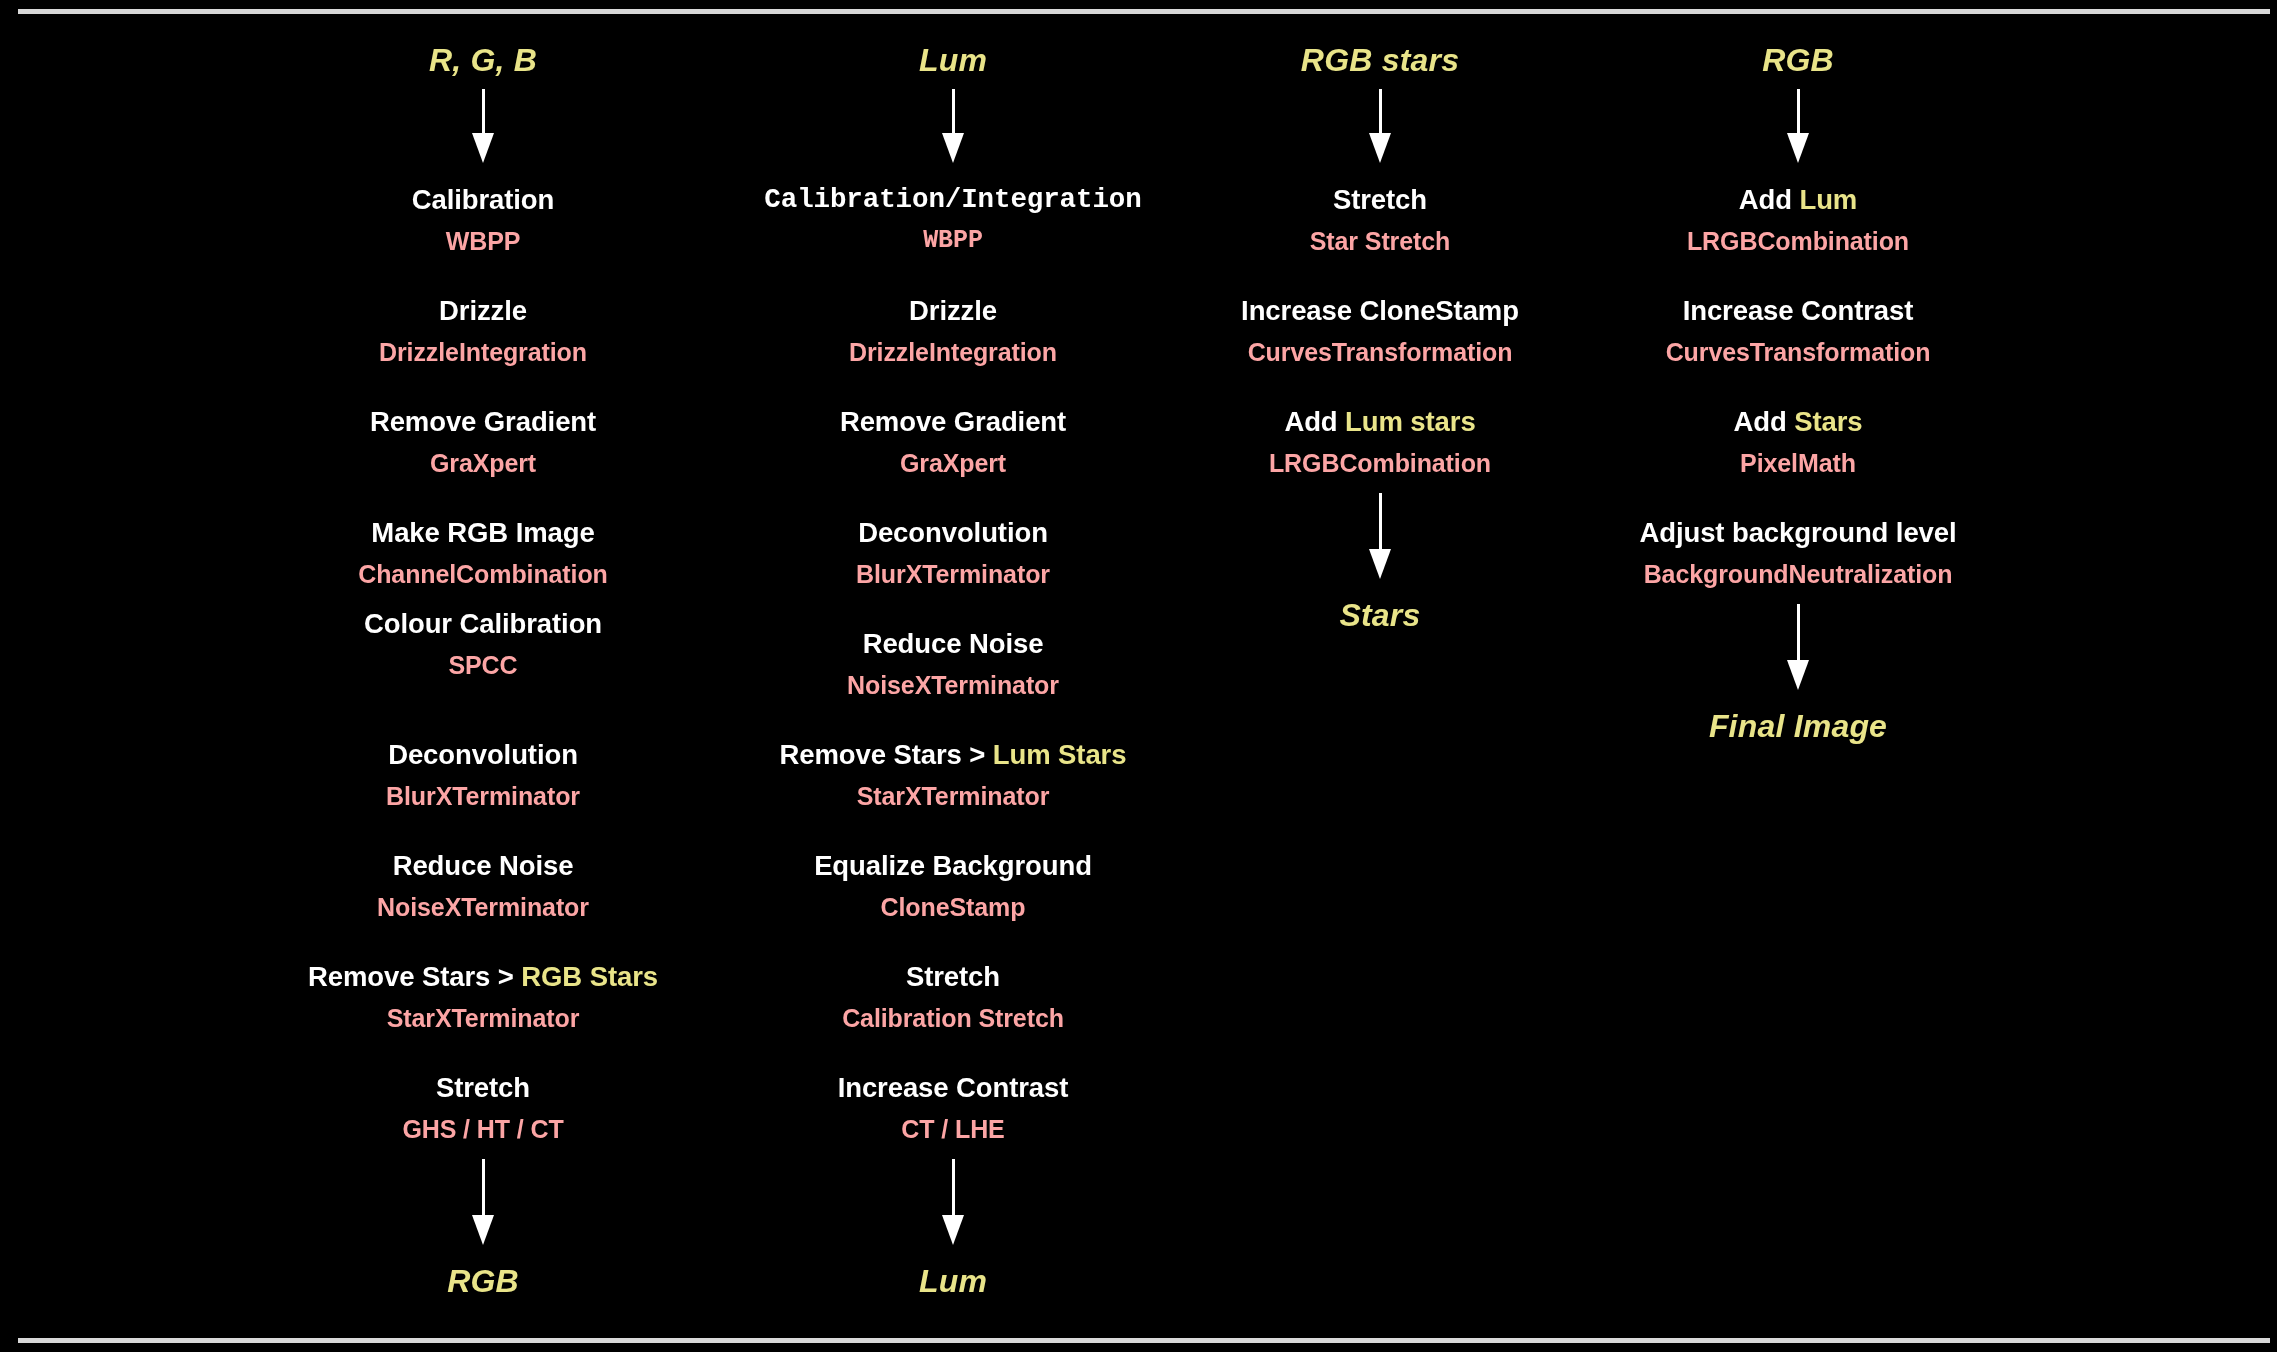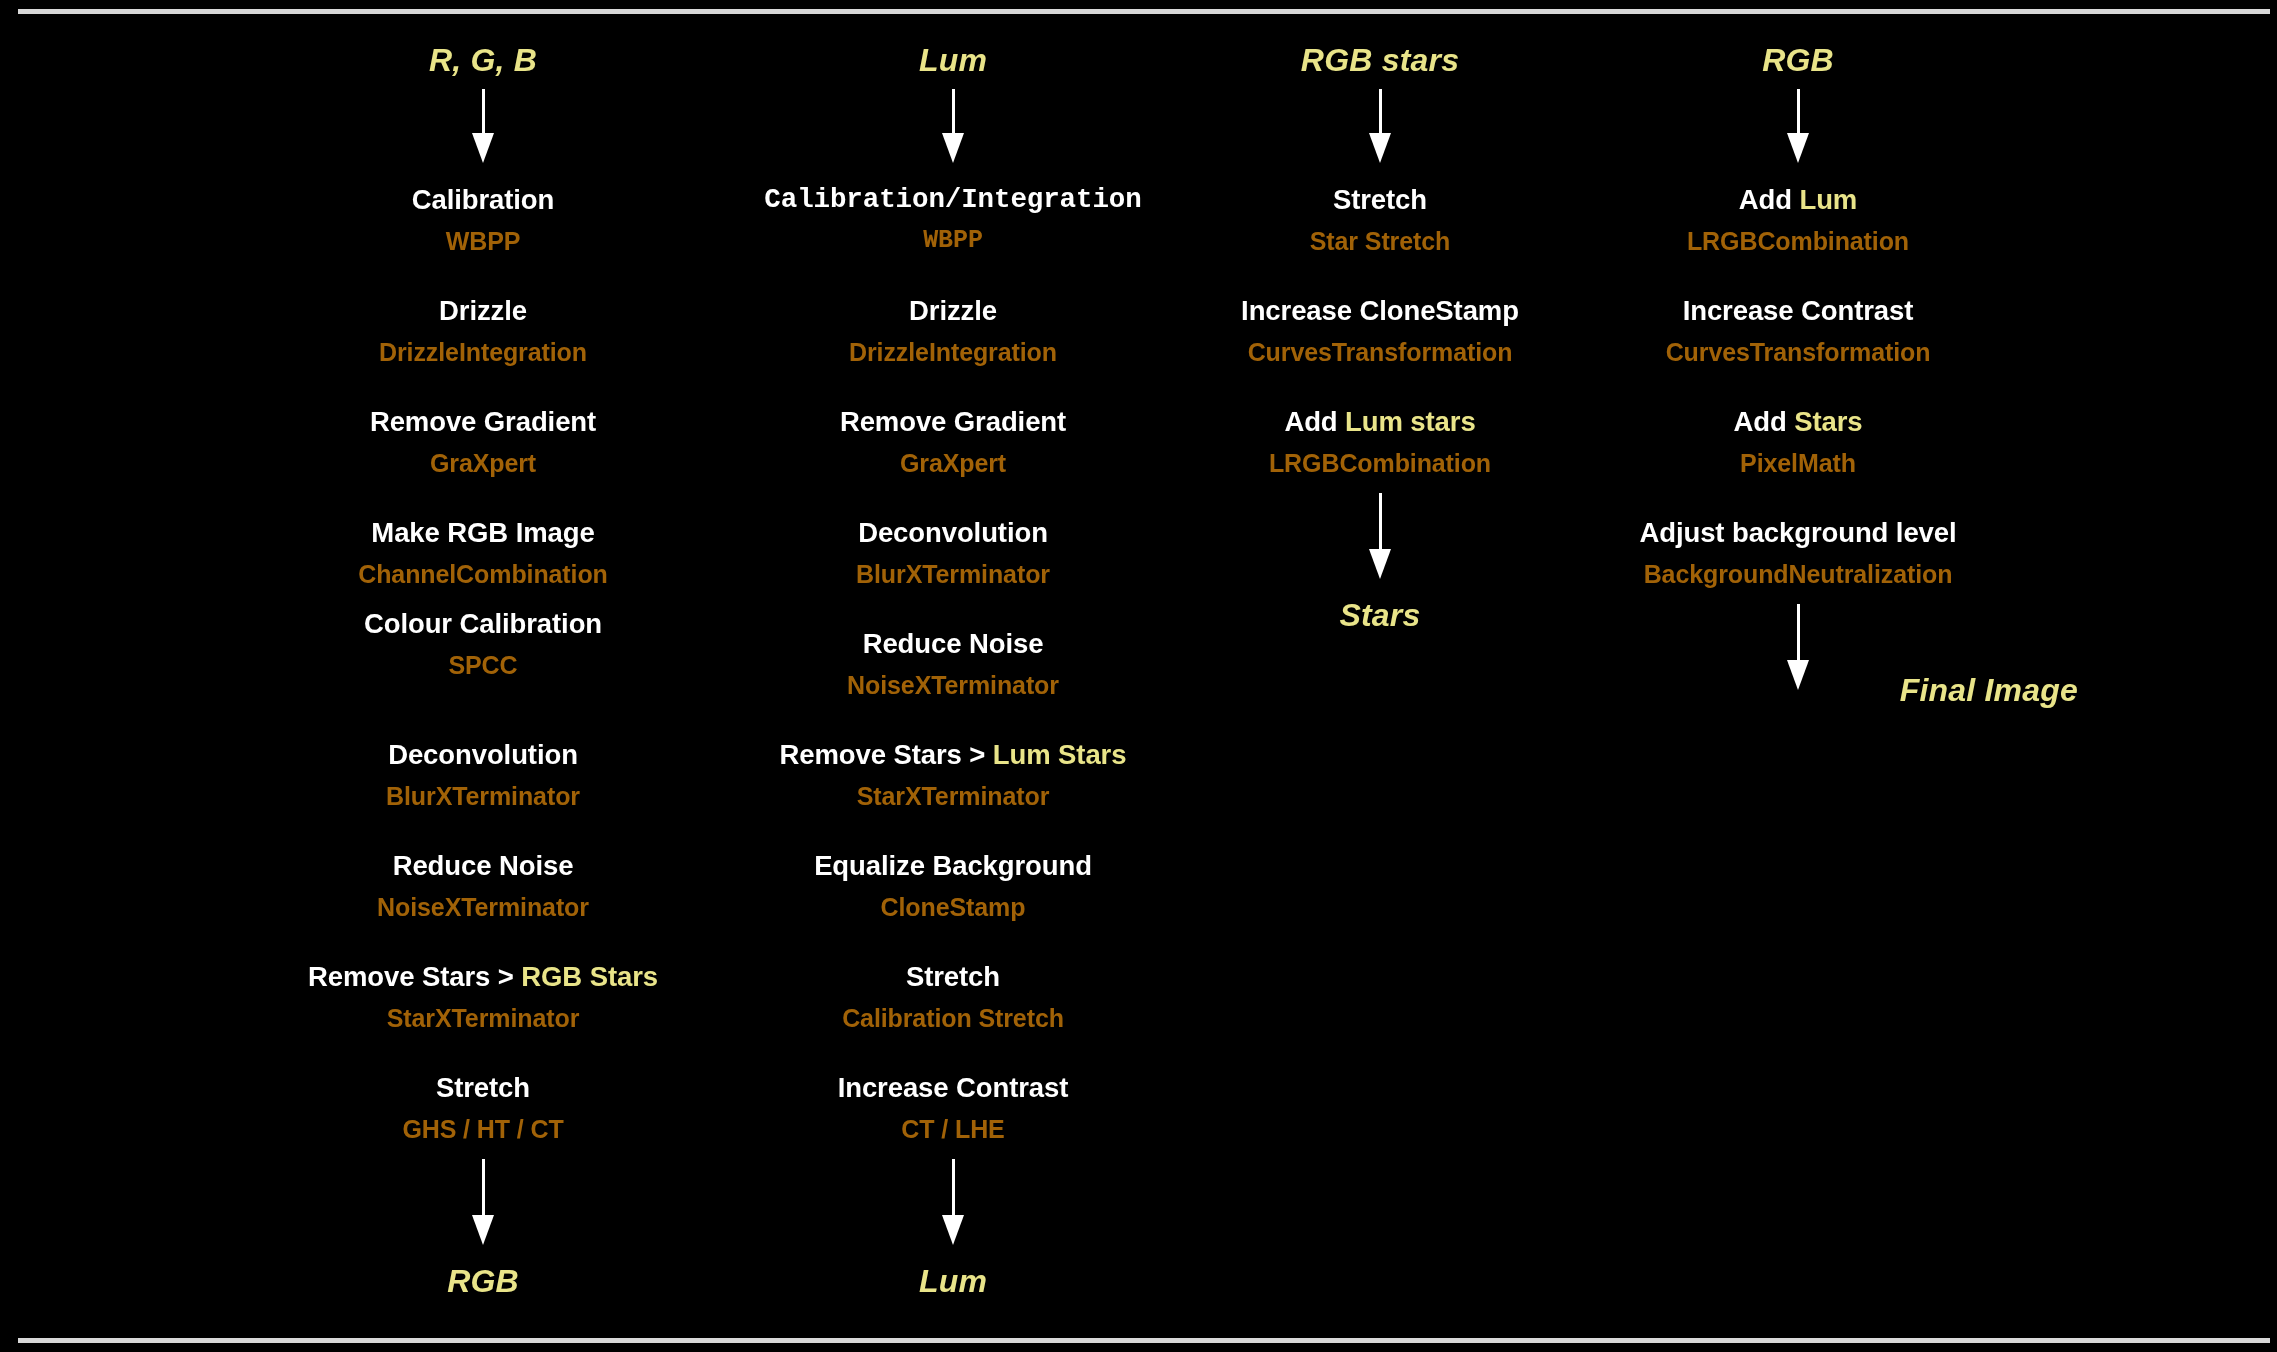--- a/index.html
+++ b/index.html
@@ -53,21 +53,21 @@
   .node-title {
     font-size: 27.5px;
     font-weight: bold;
     color: #ffffff;
     line-height: 1.12;
     letter-spacing: -0.1px;
   }
   .node-tool {
     font-size: 25px;
     font-weight: bold;
-    color: #a16207;
+    color: #fca5a5;
     line-height: 1.12;
     margin-top: 11px;
     letter-spacing: -0.1px;
   }
 
   .hl { color: #e9e489; }
 
   .terminal {
     position: absolute;
     left: 0;
@@ -244,21 +244,21 @@
         <div class="node-tool">CurvesTransformation</div>
       </div>
       <div class="node" style="top: 407px;">
         <div class="node-title"><span>Add </span><span class="hl">Stars</span></div>
         <div class="node-tool">PixelMath</div>
       </div>
       <div class="node" style="top: 518px;">
         <div class="node-title"><span>Adjust background level</span></div>
         <div class="node-tool">BackgroundNeutralization</div>
       </div>
-      <div class="terminal" style="top: 672px; text-align: right;">Final Image</div>
+      <div class="terminal" style="top: 708px;">Final Image</div>
     </div>
     <div class="arrow" style="left: 1798px; top: 89px; height: 74px;">
       <div class="shaft" style="height: 46px;"></div>
       <div class="head" style="top: 44px;"></div>
     </div>
     <div class="arrow" style="left: 1798px; top: 604px; height: 86px;">
       <div class="shaft" style="height: 58px;"></div>
       <div class="head" style="top: 56px;"></div>
     </div>
   </div>

